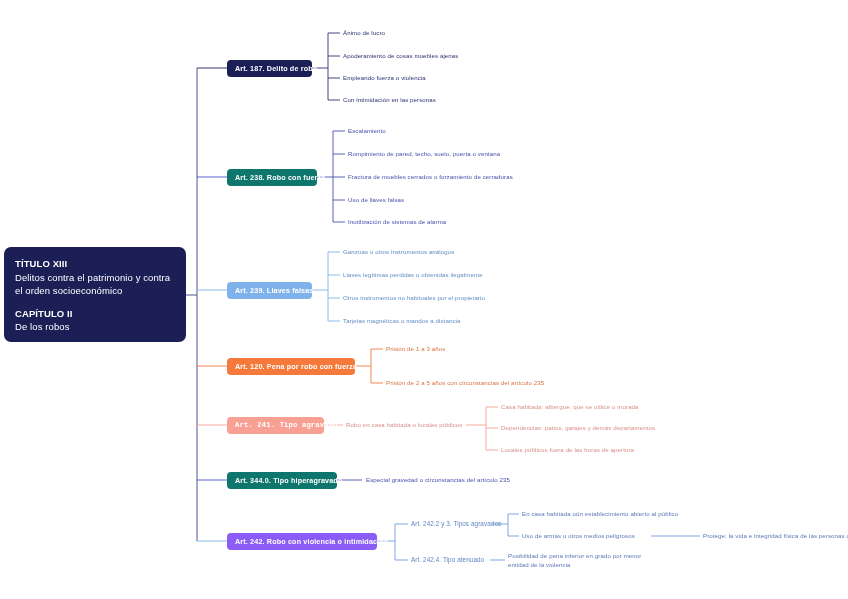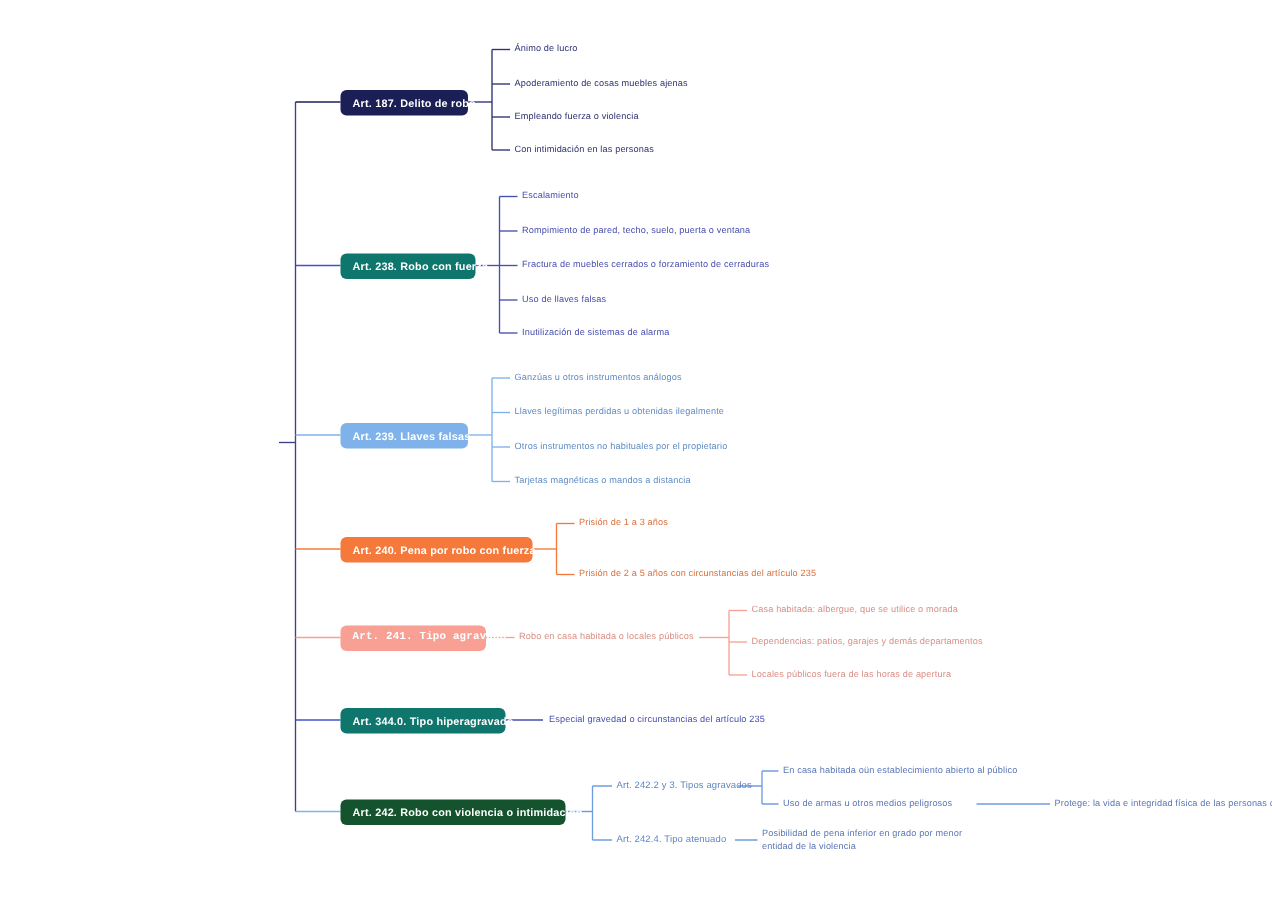--- a/index.html
+++ b/index.html
@@ -56,21 +56,21 @@
     color: #ffffff;
     font-size: 7.2px;
     font-weight: bold;
     letter-spacing: 0.15px;
     padding: 4px 8px 4px 8px;
     line-height: 9px;
     text-align: center;
   }
   .pill.navy   { background: #1b1f56; }
   .pill.indigo { background: #0f766e; }
-  .pill.blue   { background: #14532d; }
+  .pill.blue   { background: #8b5cf6; }
   .pill.sky    { background: #7fb2ea; }
   .pill.orange { background: #f4793b; }
   .pill.salmon { background: #f8a094; }
   
   .leaf {
     font-size: 6.1px;
     line-height: 8.6px;
     letter-spacing: 0.1px;
     color: #3c4283;
     white-space: nowrap;
@@ -150,41 +150,49 @@
 
     <path d="M492 524 L508 524" stroke="#6f9ce0" stroke-width="0.9" fill="none"></path>
     <path d="M508 514 L508 536" stroke="#6f9ce0" stroke-width="0.9" fill="none"></path>
     <path d="M508 514 L519 514" stroke="#6f9ce0" stroke-width="0.9" fill="none"></path>
     <path d="M508 536 L519 536" stroke="#6f9ce0" stroke-width="0.9" fill="none"></path>
     <path d="M651 536 L700 536" stroke="#6f9ce0" stroke-width="0.9" fill="none"></path>
 
     <path d="M490 560 L505 560" stroke="#6f9ce0" stroke-width="0.9" fill="none"></path>
   </svg>
 
+  <div class="node root">
+    <div class="strong">TÍTULO XIII</div>
+    <div>Delitos contra el patrimonio y contra</div>
+    <div>el orden socioeconómico</div>
+    <div class="gap"></div>
+    <div class="strong">CAPÍTULO II</div>
+    <div>De los robos</div>
+  </div>
 
   <div class="node pill navy" style="left:227px; top:60px; width:85px;">Art. 187. Delito de robo</div>
   <div class="node leaf navy" style="left:343px; top:29px;">Ánimo de lucro</div>
   <div class="node leaf navy" style="left:343px; top:52px;">Apoderamiento de cosas muebles ajenas</div>
   <div class="node leaf navy" style="left:343px; top:74px;">Empleando fuerza o violencia</div>
   <div class="node leaf navy" style="left:343px; top:96px;">Con intimidación en las personas</div>
 
   <div class="node pill indigo" style="left:227px; top:169px; width:90px;">Art. 238. Robo con fuerza</div>
   <div class="node leaf indigo" style="left:348px; top:127px;">Escalamiento</div>
   <div class="node leaf indigo" style="left:348px; top:150px;">Rompimiento de pared, techo, suelo, puerta o ventana</div>
   <div class="node leaf indigo" style="left:348px; top:173px;">Fractura de muebles cerrados o forzamiento de cerraduras</div>
   <div class="node leaf indigo" style="left:348px; top:196px;">Uso de llaves falsas</div>
   <div class="node leaf indigo" style="left:348px; top:218px;">Inutilización de sistemas de alarma</div>
 
   <div class="node pill sky" style="left:227px; top:282px; width:85px;text-align:center;">Art. 239. Llaves falsas</div>
   <div class="node leaf sky" style="left:343px; top:248px;">Ganzúas u otros instrumentos análogos</div>
   <div class="node leaf sky" style="left:343px; top:271px;">Llaves legítimas perdidas u obtenidas ilegalmente</div>
   <div class="node leaf sky" style="left:343px; top:294px;">Otros instrumentos no habituales por el propietario</div>
   <div class="node leaf sky" style="left:343px; top:317px;">Tarjetas magnéticas o mandos a distancia</div>
 
-  <div class="node pill orange" style="left:227px; top:358px; width:128px;">Art. 240. Pena por robo con fuerza</div>
+  <div class="node pill orange" style="left:227px; top:358px; width:128px;">Art. 120. Pena por robo con fuerza</div>
   <div class="node leaf orange" style="left:386px; top:345px;">Prisión de 1 a 3 años</div>
   <div class="node leaf orange" style="left:386px; top:379px;">Prisión de 2 a 5 años con circunstancias del artículo 235</div>
 
   <div class="node pill salmon" style="left:227px; top:417px; width:97px;font-family:Liberation Mono, monospace;">Art. 241. Tipo agravado</div>
   <div class="node leaf salmon" style="left:346px; top:421px;">Robo en casa habitada o locales públicos</div>
   <div class="node leaf salmon" style="left:501px; top:403px;">Casa habitada: albergue, que se utilice o morada</div>
   <div class="node leaf salmon" style="left:501px; top:424px;">Dependencias: patios, garajes y demás departamentos</div>
   <div class="node leaf salmon" style="left:501px; top:446px;">Locales públicos fuera de las horas de apertura</div>
 
   <div class="node pill indigo" style="left:227px; top:472px; width:110px;">Art. 344.0. Tipo hiperagravado</div>

